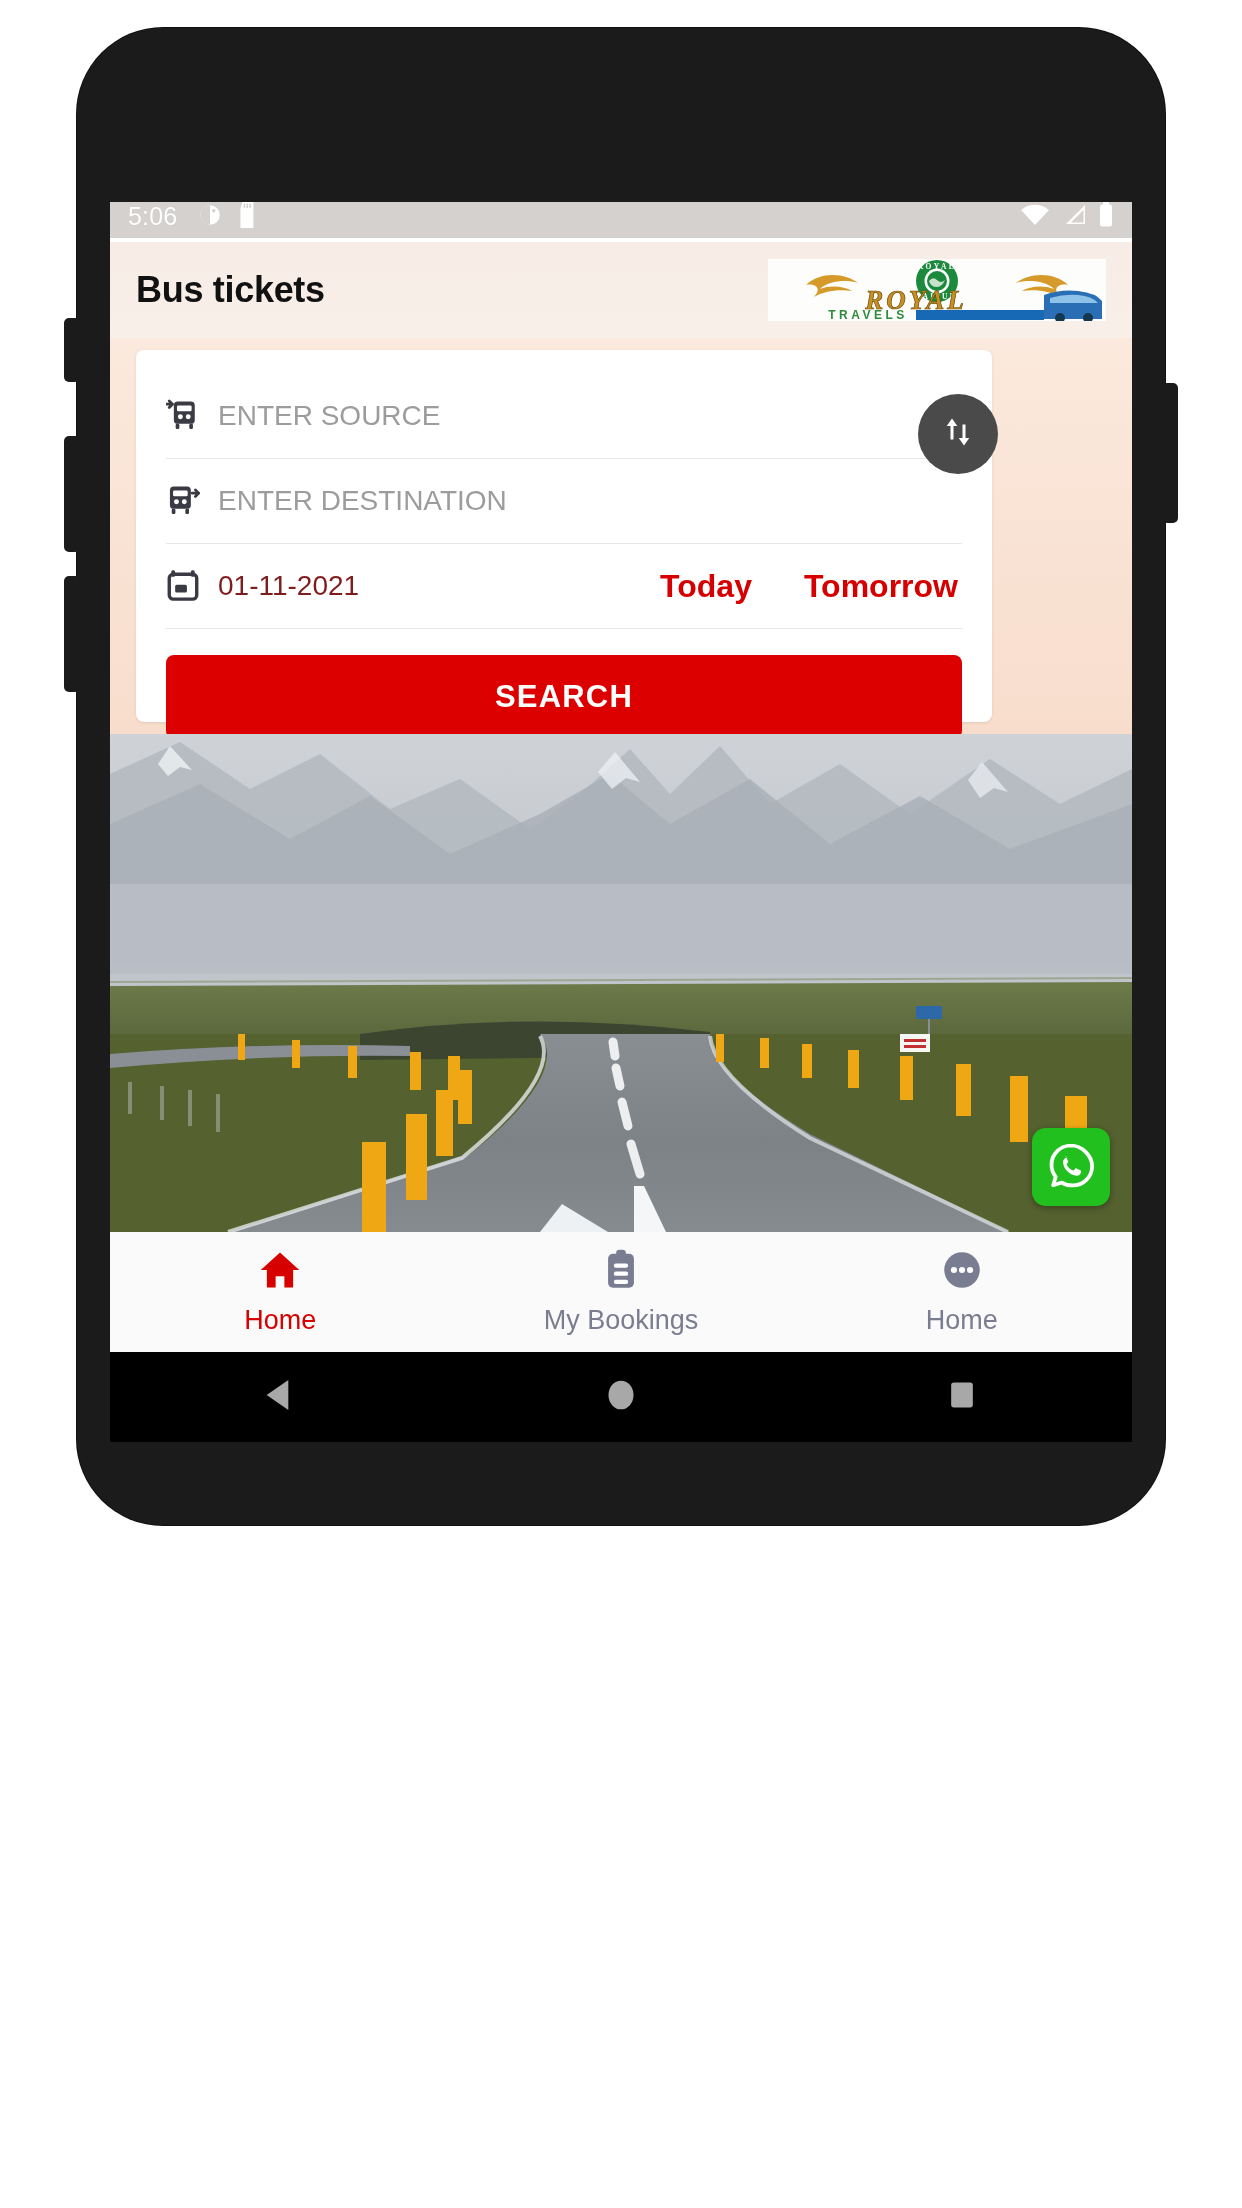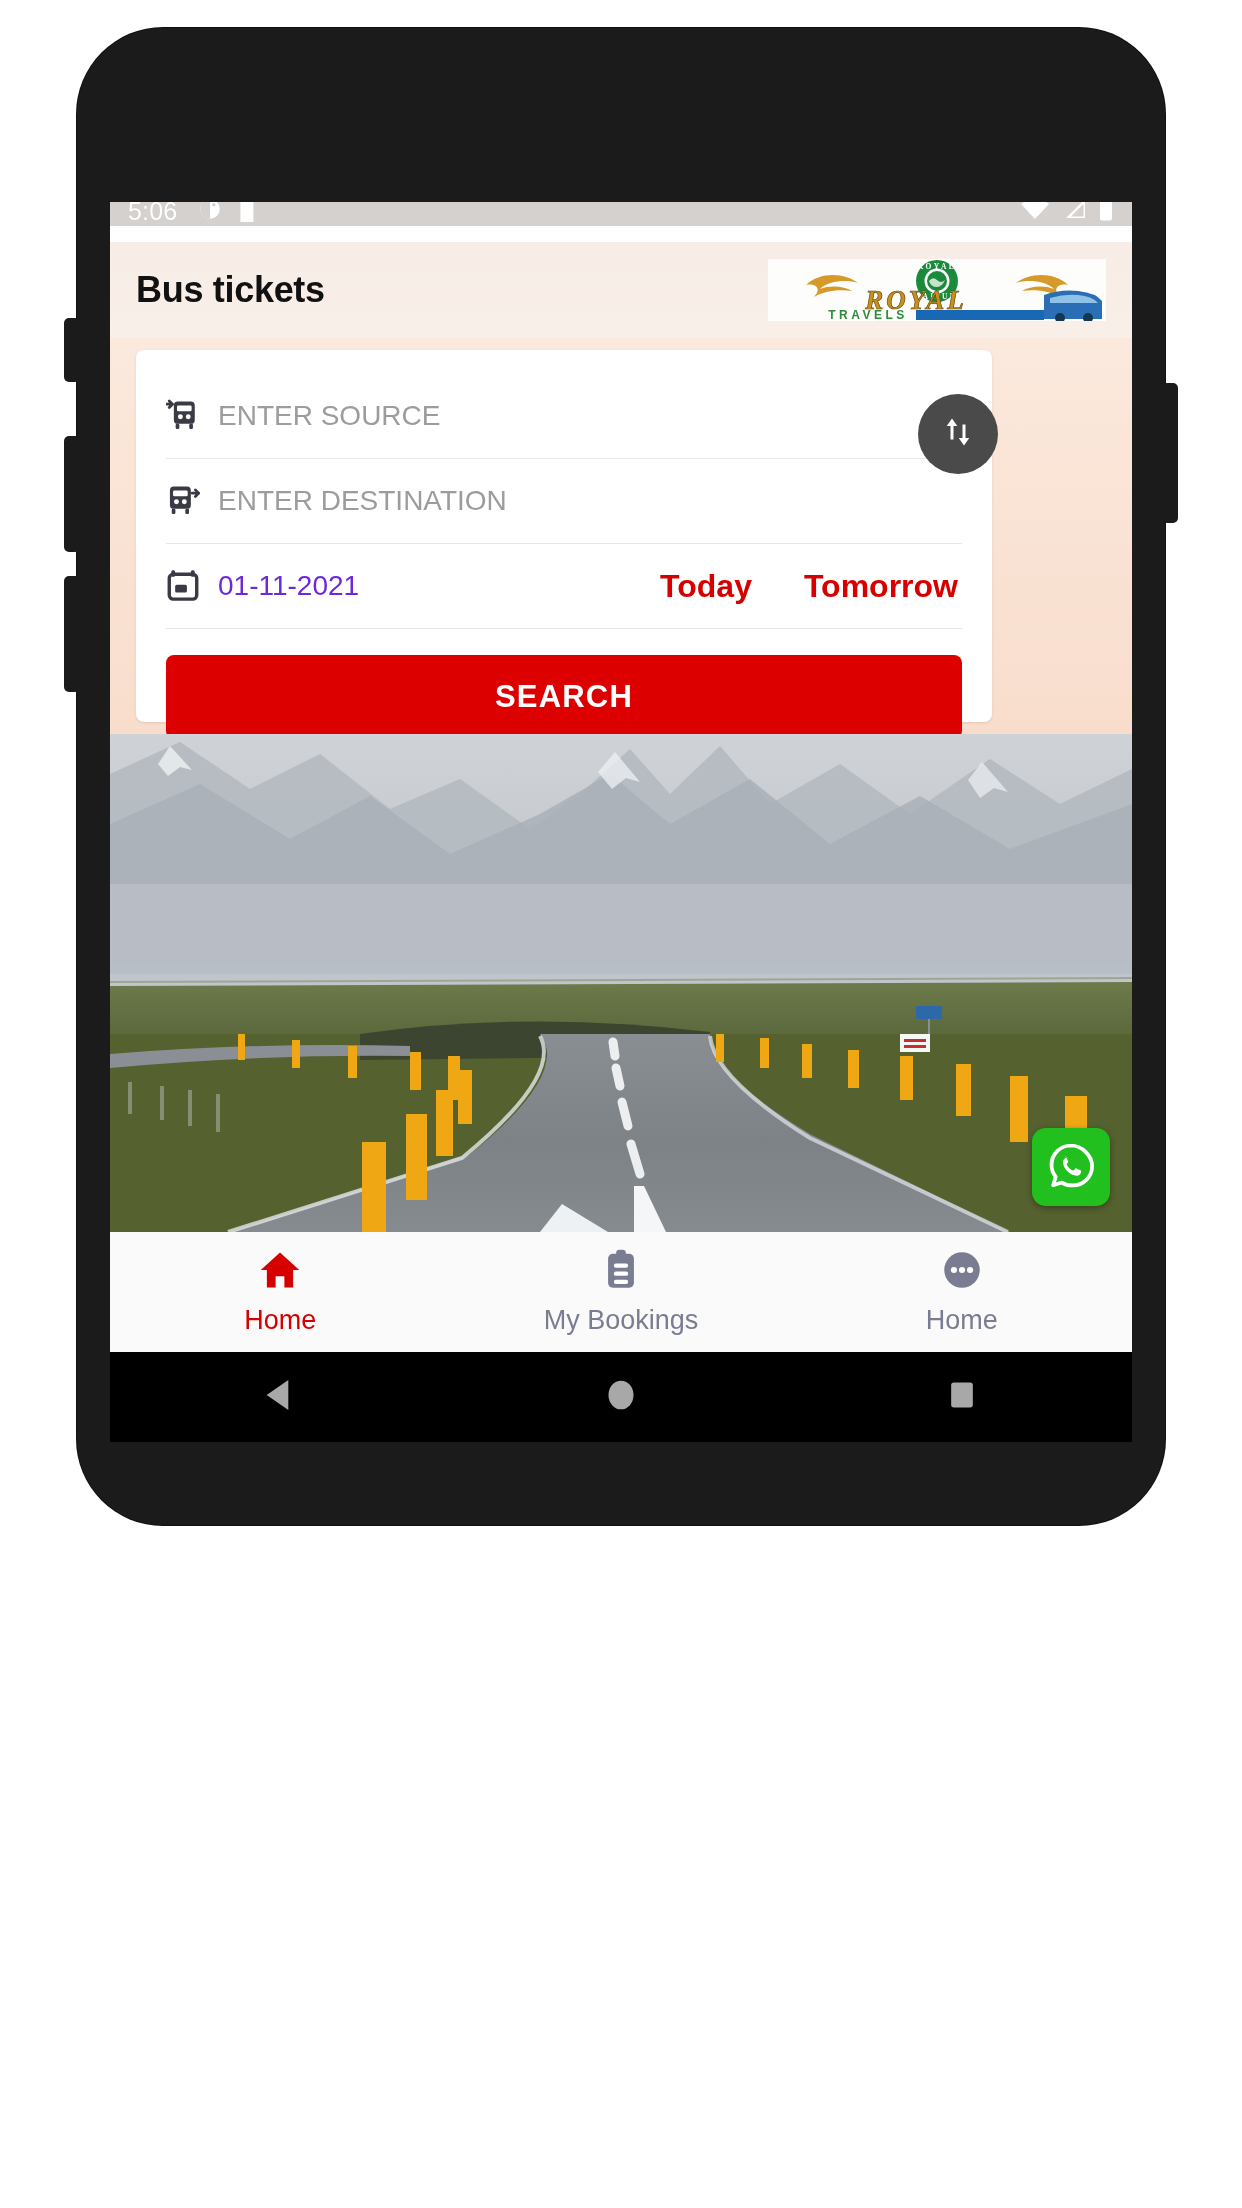--- a/index.html
+++ b/index.html
@@ -44,24 +44,24 @@
     height: 1150px;
     background: #ffffff;
     overflow: hidden;
   }
 
   
   #status-bar {
     position: absolute;
     left: 0; top: 0;
     width: 100%;
-    height: 24px;
+    height: 36px;
     background: #d4d1cf;
     display: flex;
-    align-items: flex-end;
+    align-items: flex-start;
     padding: 0 18px;
     box-sizing: border-box;
   }
   #status-time {
     color: #ffffff;
     font-size: 25px;
     font-weight: 400;
     letter-spacing: .2px;
     text-shadow: 0 0 1px rgba(0,0,0,.08);
   }
@@ -138,21 +138,21 @@
     font-size: 28px;
     color: #3c3c3c;
     width: 100%;
     padding: 0;
     margin-left: 8px;
   }
   .field-input::placeholder { color: #9c9c9c; }
 
   #date-row .date-value {
     font-size: 28px;
-    color: #6d28d9;
+    color: #7f1d1d;
     margin-left: 8px;
   }
   .quick-date {
     font-size: 32px;
     font-weight: bold;
     color: #d60000;
     margin-left: 52px;
     cursor: pointer;
   }
   #quick-today { margin-left: auto; }

